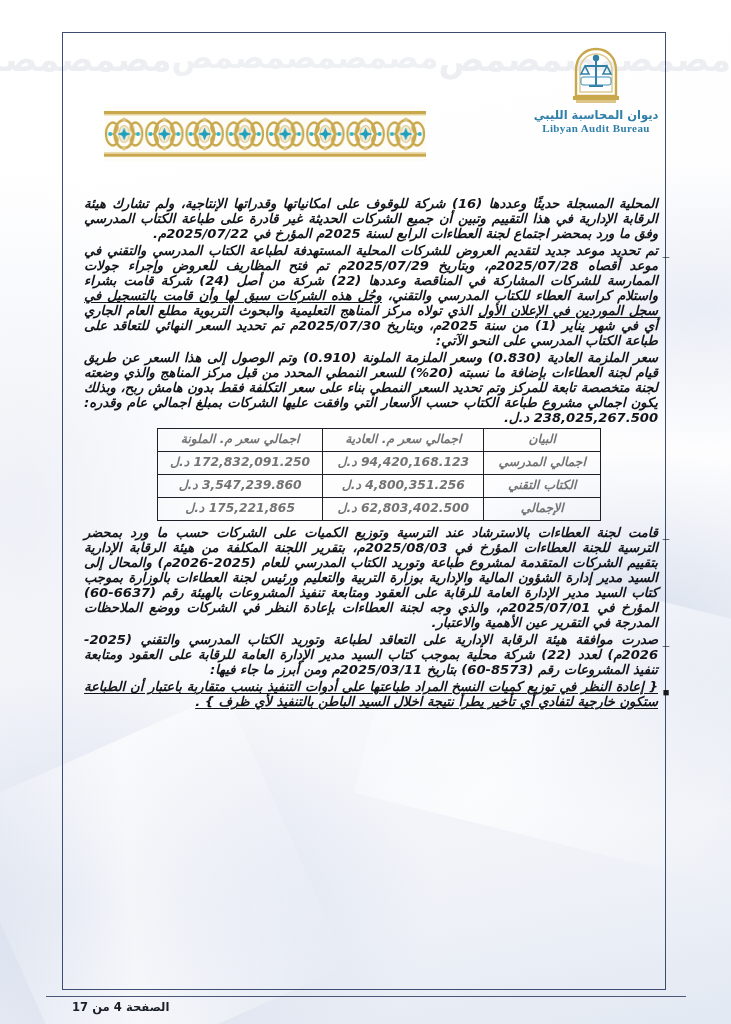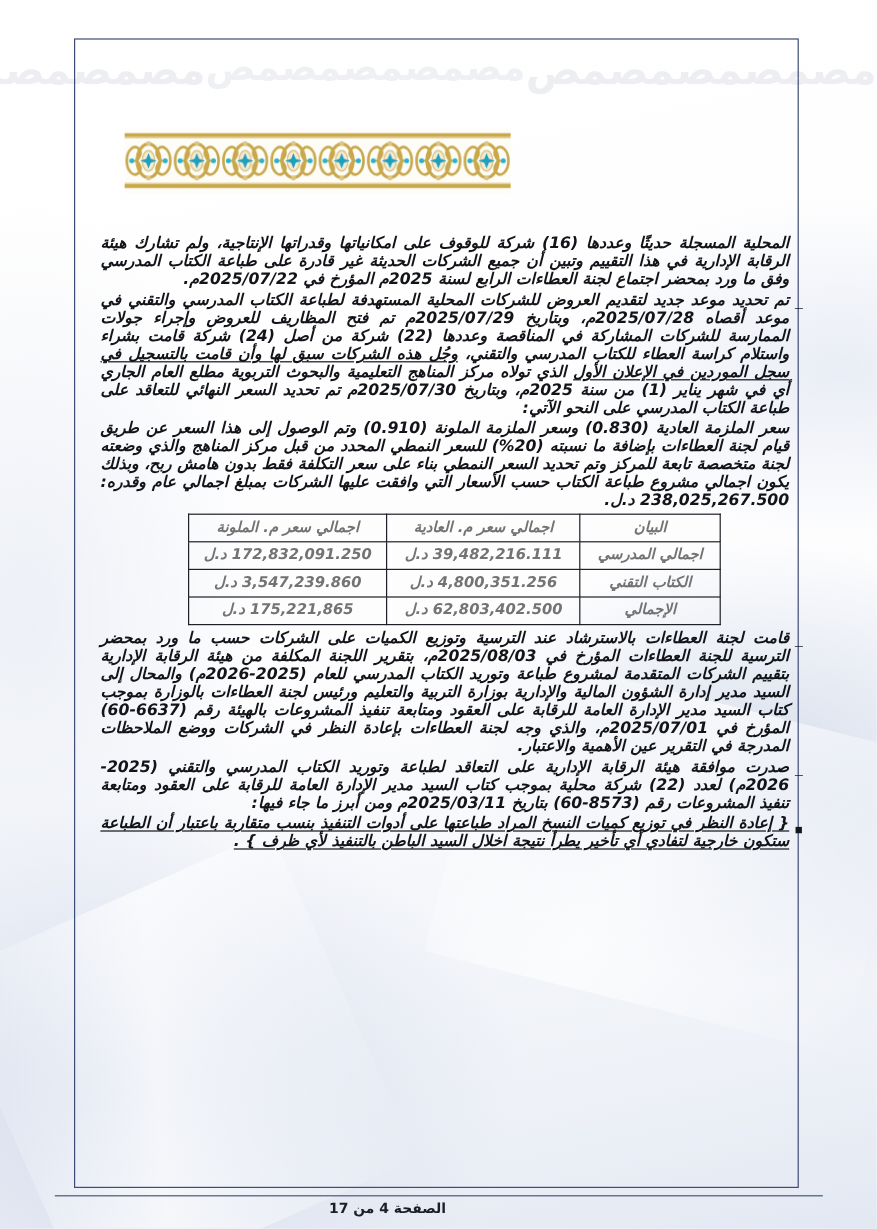--- a/index.html
+++ b/index.html
@@ -200,21 +200,21 @@
   .footer-text {
     position: absolute;
     left: 72px;
     top: 1000px;
     width: 300px;
     direction: rtl;
     font-family: "DejaVu Sans", sans-serif;
     font-size: 11.6px;
     font-weight: bold;
     color: #1b1f27;
-    text-align: right;
+    text-align: left;
   }
 </style>
 </head>
 <body>
 
 <div class="page">
 
   <div class="paper-wash"></div>
   <div class="wash-streak streak-a"></div>
   <div class="wash-streak streak-b"></div>
@@ -230,20 +230,41 @@
     <div class="wm-row alt">مصمصمصمصمص</div>
     <div class="wm-row">مصمصمصمصمص</div>
     <div class="wm-row alt">مصمصمصمصمص</div>
     <div class="wm-row">مصمصمصمصمص</div>
   </div>
 
   <div class="page-frame"></div>
 
   <div class="header">
 
+    <div class="logo-block">
+      <svg class="logo-mark" width="58" height="62" viewBox="0 0 58 62">
+
+        <path d="M29 3 C17 3 9 12 9 24 L9 50 L49 50 L49 24 C49 12 41 3 29 3 Z" fill="none" stroke="#c9a84c" stroke-width="2.4"></path>
+        <path d="M29 8 C19.5 8 13 15.5 13 24.5 L13 46 L45 46 L45 24.5 C45 15.5 38.5 8 29 8 Z" fill="none" stroke="#e0cb91" stroke-width="1.5"></path>
+
+        <rect x="6" y="50" width="46" height="4" fill="#c9a84c"></rect>
+        <rect x="9" y="54" width="40" height="3" fill="#ddc489"></rect>
+
+        <path d="M29 13 L29 40" stroke="#2f7fa8" stroke-width="2"></path>
+        <path d="M18 20 L40 20" stroke="#2f7fa8" stroke-width="2"></path>
+        <path d="M18 20 L14 28 L22 28 Z" fill="none" stroke="#2f7fa8" stroke-width="1.6"></path>
+        <path d="M40 20 L36 28 L44 28 Z" fill="none" stroke="#2f7fa8" stroke-width="1.6"></path>
+        <circle cx="29" cy="12" r="3.2" fill="#2f7fa8"></circle>
+        <path d="M22 40 L36 40" stroke="#2f7fa8" stroke-width="2"></path>
+
+        <rect x="14" y="31" width="30" height="8" rx="2" fill="none" stroke="#3b8fb5" stroke-width="1"></rect>
+      </svg>
+      <span class="logo-ar">ديوان المحاسبة الليبي</span>
+      <span class="logo-en">Libyan Audit Bureau</span>
+    </div>
 
     <svg class="ornament" viewBox="0 0 322 54" preserveAspectRatio="none">
       <defs>
         <pattern id="arab" x="0" y="0" width="40.25" height="54" patternUnits="userSpaceOnUse">
           <rect x="0" y="0" width="40.25" height="54" fill="#fdfcf6"></rect>
 
           <rect x="0" y="4" width="40.25" height="3.2" fill="#c9a84c"></rect>
           <rect x="0" y="46.5" width="40.25" height="3.2" fill="#c9a84c"></rect>
           <rect x="0" y="7.2" width="40.25" height="1.2" fill="#e3cf92"></rect>
           <rect x="0" y="45.3" width="40.25" height="1.2" fill="#e3cf92"></rect>
@@ -292,21 +313,21 @@
         <thead>
           <tr>
             <th class="col-label">البيان</th>
             <th class="col-val">اجمالي سعر م. العادية</th>
             <th class="col-val">اجمالي سعر م. الملونة</th>
           </tr>
         </thead>
         <tbody>
           <tr>
             <td>اجمالي المدرسي</td>
-            <td>39,482,216.111 د.ل</td>
+            <td>94,420,168.123 د.ل</td>
             <td>172,832,091.250 د.ل</td>
           </tr>
           <tr>
             <td>الكتاب التقني</td>
             <td>4,800,351.256 د.ل</td>
             <td>3,547,239.860 د.ل</td>
           </tr>
           <tr>
             <td>الإجمالي</td>
             <td>62,803,402.500 د.ل</td>

